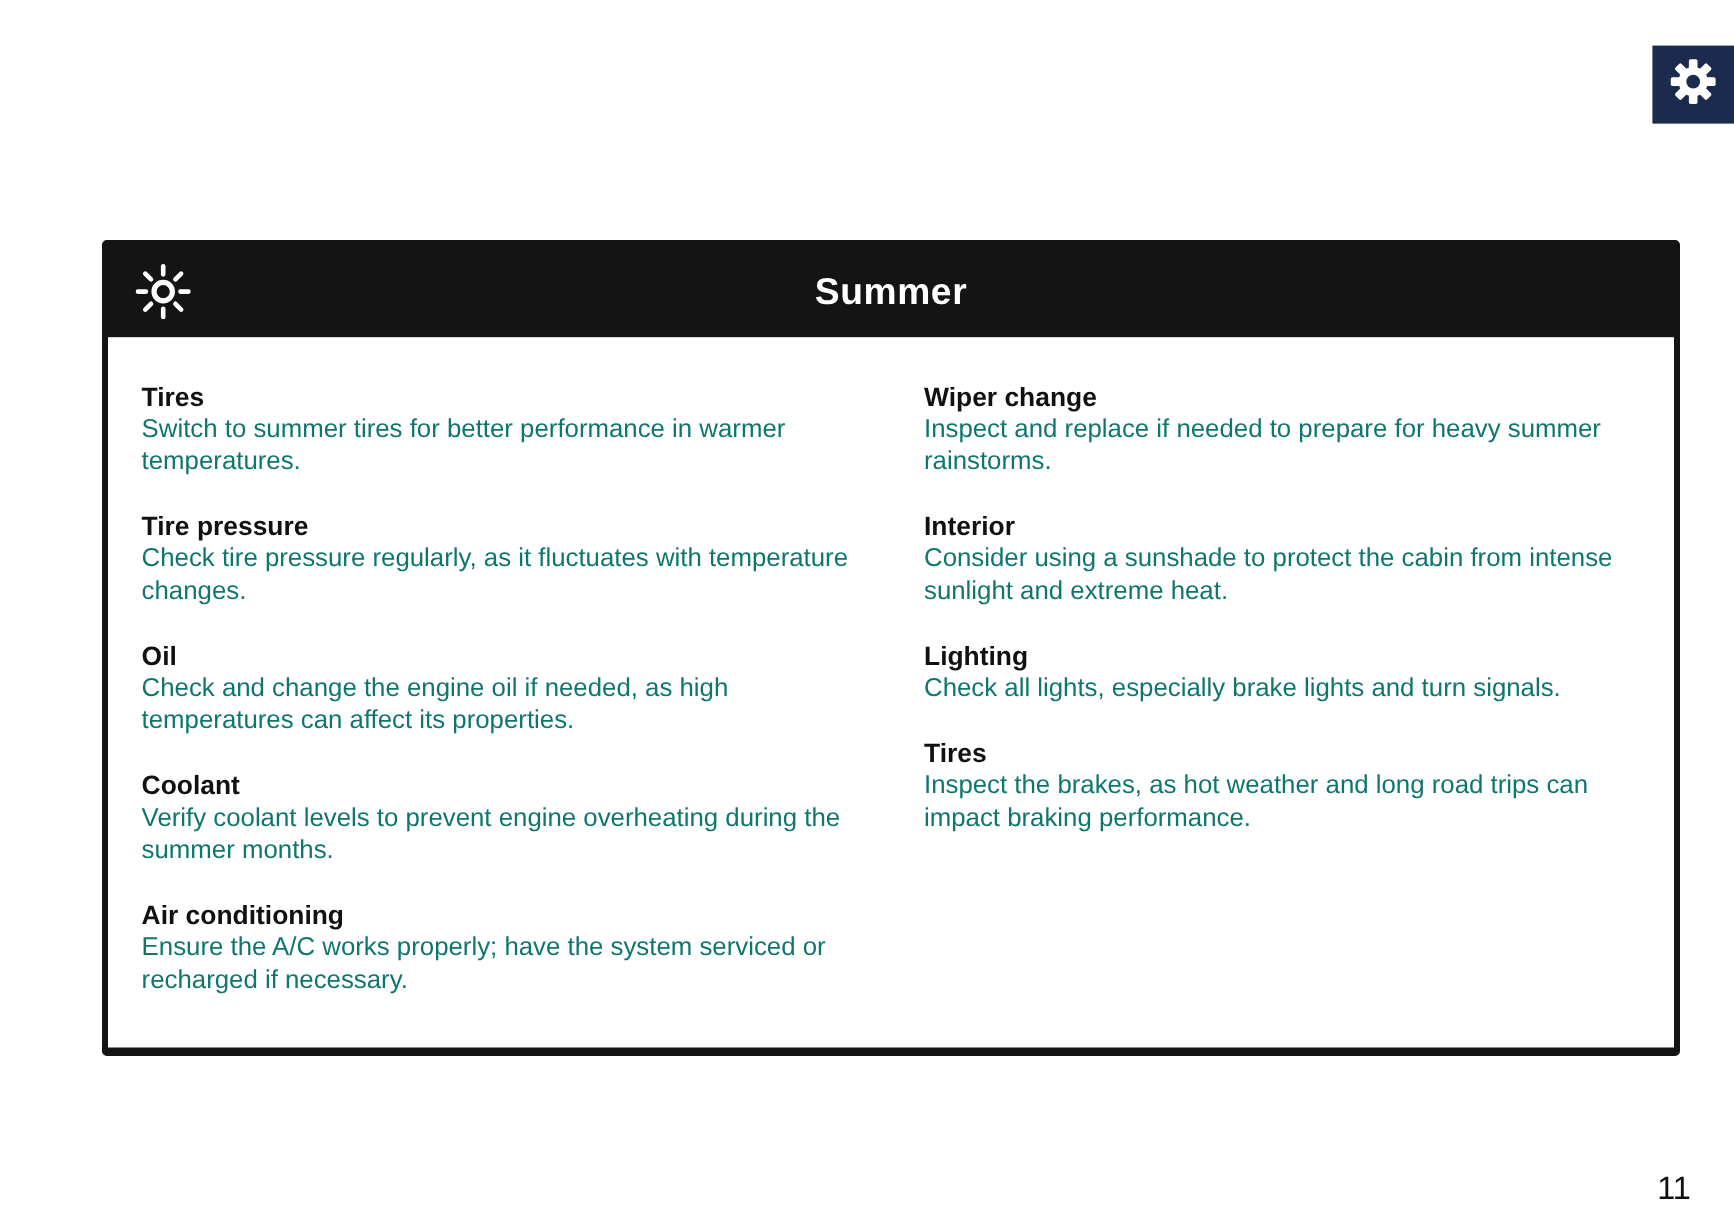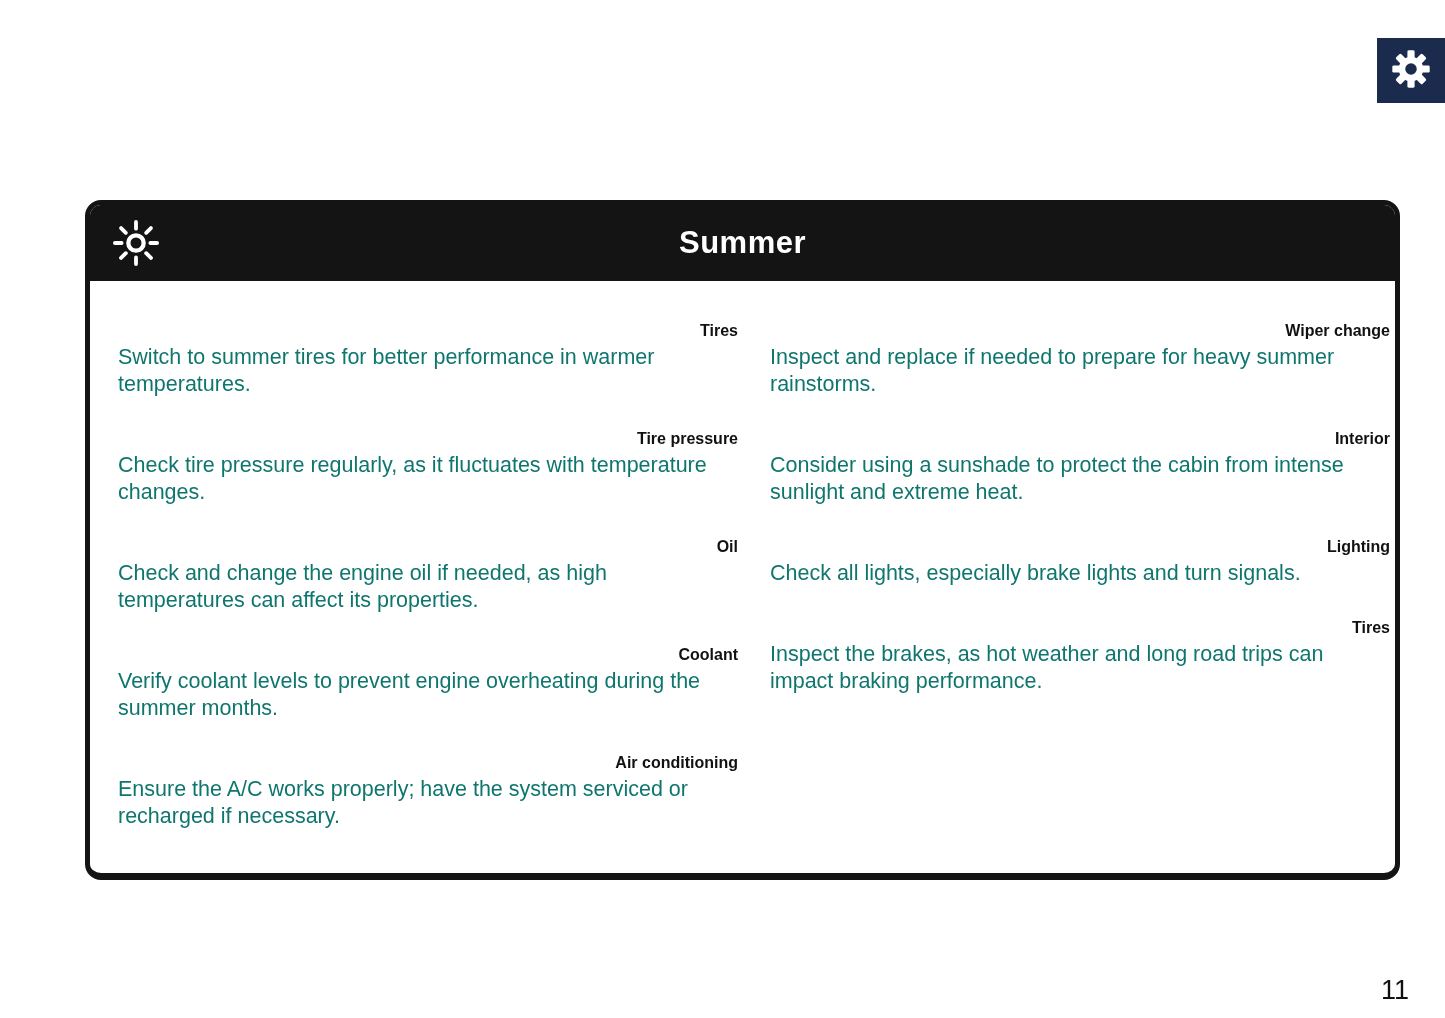--- a/index.html
+++ b/index.html
@@ -21,21 +21,21 @@
     display:flex; align-items:center; justify-content:center;
   }
 
   
   .card {
     position:absolute; left:85px; top:200px;
     width:1315px; height:680px;
     background:#ffffff;
     border:5px solid #141414;
     border-bottom-width:7px;
-    border-radius:16px;
+    border-radius:4px;
     overflow:hidden;
   }
   .card-header {
     position:relative;
     height:76px;
     background:#141414;
     display:flex; align-items:center; justify-content:center;
   }
   .card-title {
     color:#ffffff;
@@ -52,24 +52,23 @@
 
   .card-body {
     display:flex;
     padding:36px 20px 0 28px;
     column-gap:32px;
   }
   .col { width:620px; flex:none; }
   .item { margin-bottom:27px; }
   .item-heading {
     font-weight:700;
-    font-size:16px;
+    font-size:22px;
     line-height:27px;
     color:#111111;
-    text-align:right;
   }
   .item-body {
     font-size:21.5px;
     line-height:27px;
     color:#0f766e;
     hyphens:manual;
   }
 
   .page-number {
     position:absolute;

